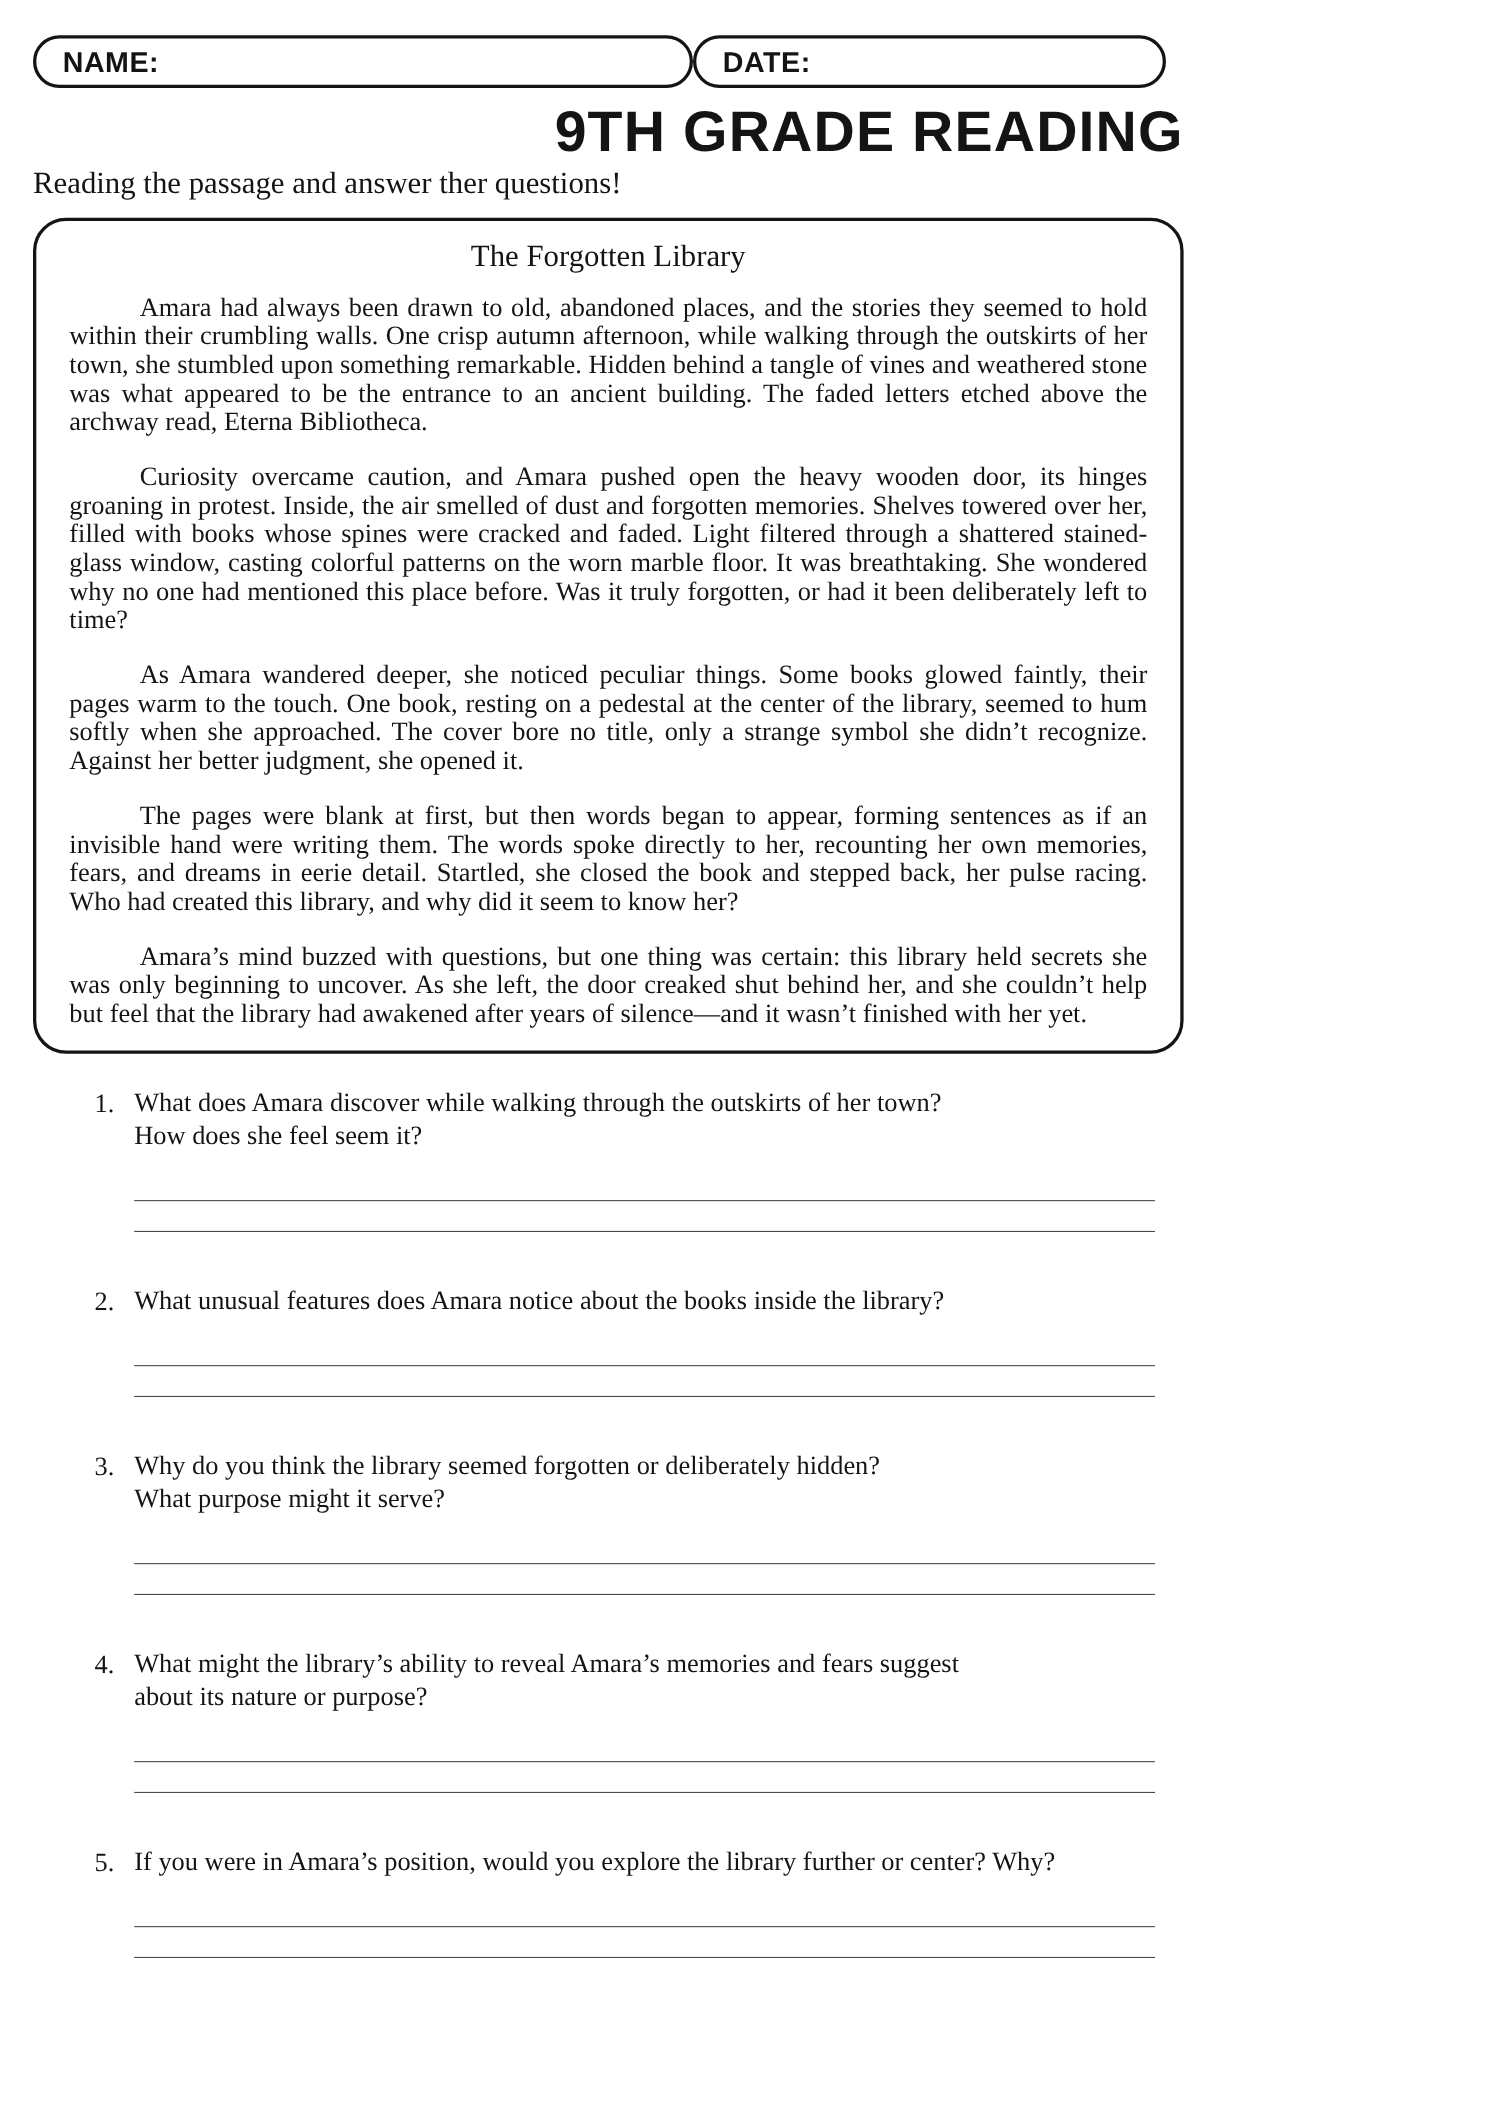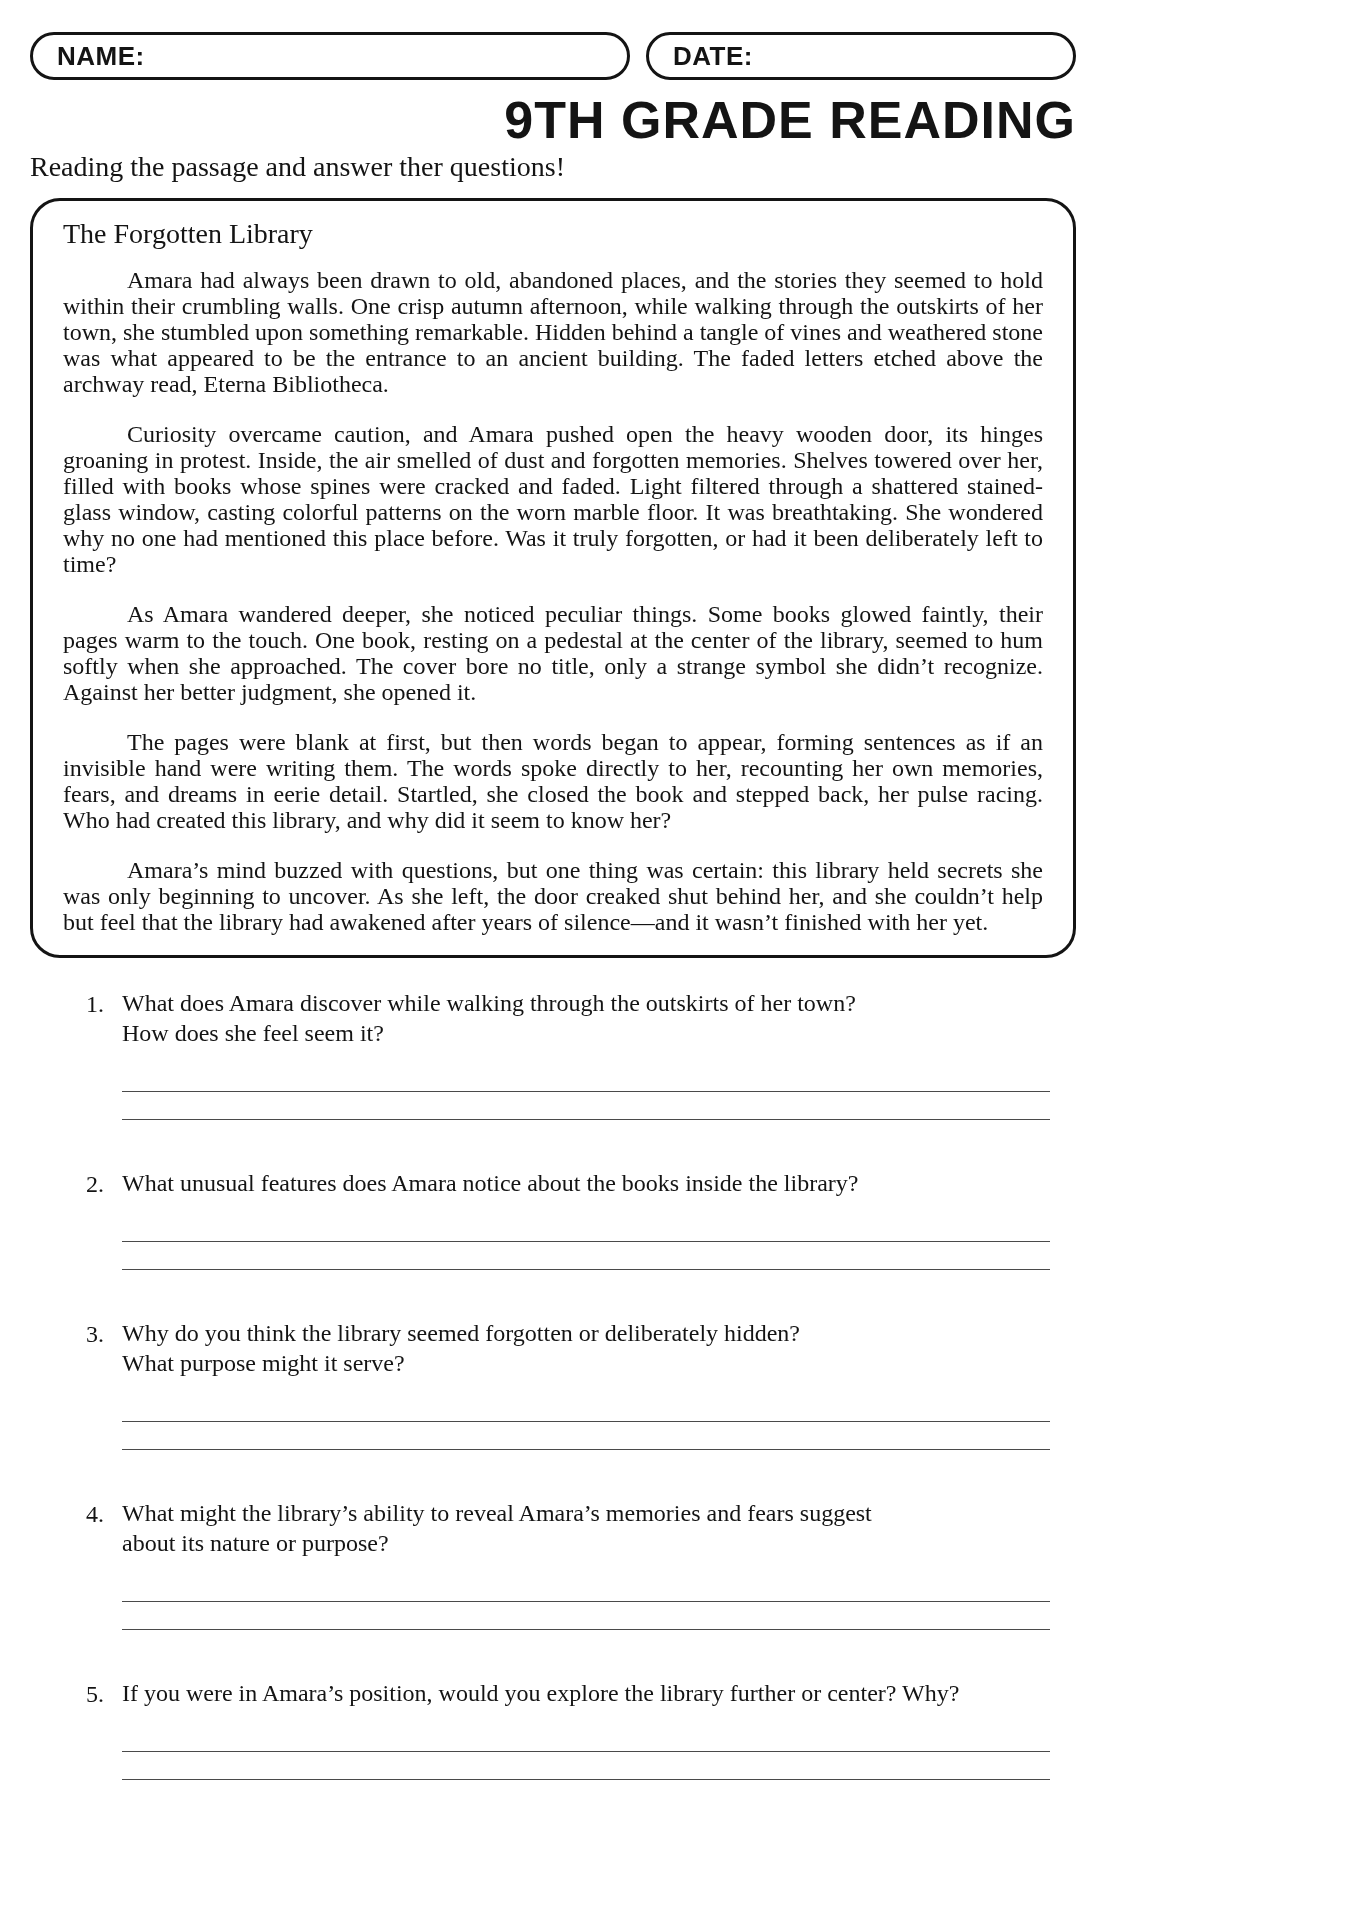--- a/index.html
+++ b/index.html
@@ -18,21 +18,20 @@
   .page {
     position: absolute;
     left: 30px;
     top: 32px;
     width: 1046px;
   }
 
   
   .header-row {
     display: flex;
-    gap: 16px;
   }
   .field-box {
     border: 3px solid #141414;
     border-radius: 24px;
     height: 48px;
     display: flex;
     align-items: center;
     padding: 0 24px;
     box-sizing: border-box;
     background: #fff;
@@ -66,20 +65,21 @@
   
   .passage-box {
     margin-top: 14px;
     border: 3px solid #141414;
     border-radius: 30px;
     padding: 16px 30px 20px 30px;
     box-sizing: border-box;
     background: #fff;
   }
   .passage-title {
+    text-align: center;
     font-size: 28px;
     line-height: 34px;
     margin-bottom: 16px;
   }
   .para {
     font-size: 24px;
     line-height: 26px;
     text-align: justify;
     text-indent: 64px;
     margin: 0 0 24px 0;

